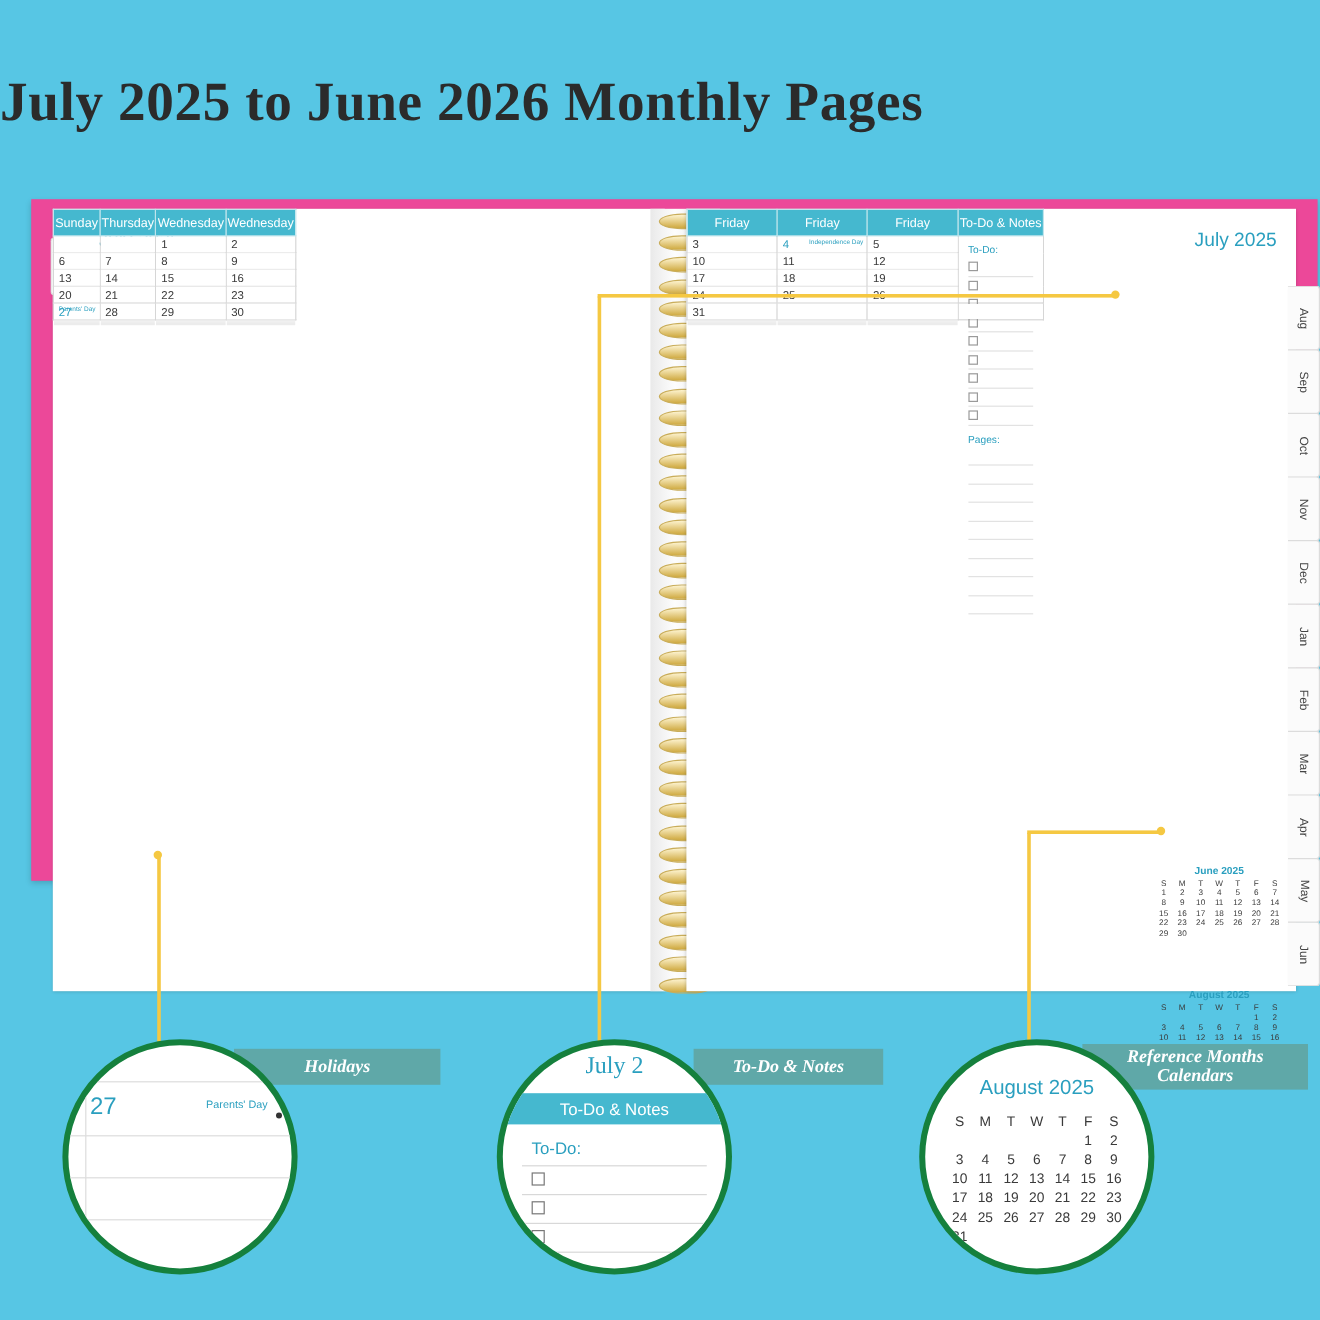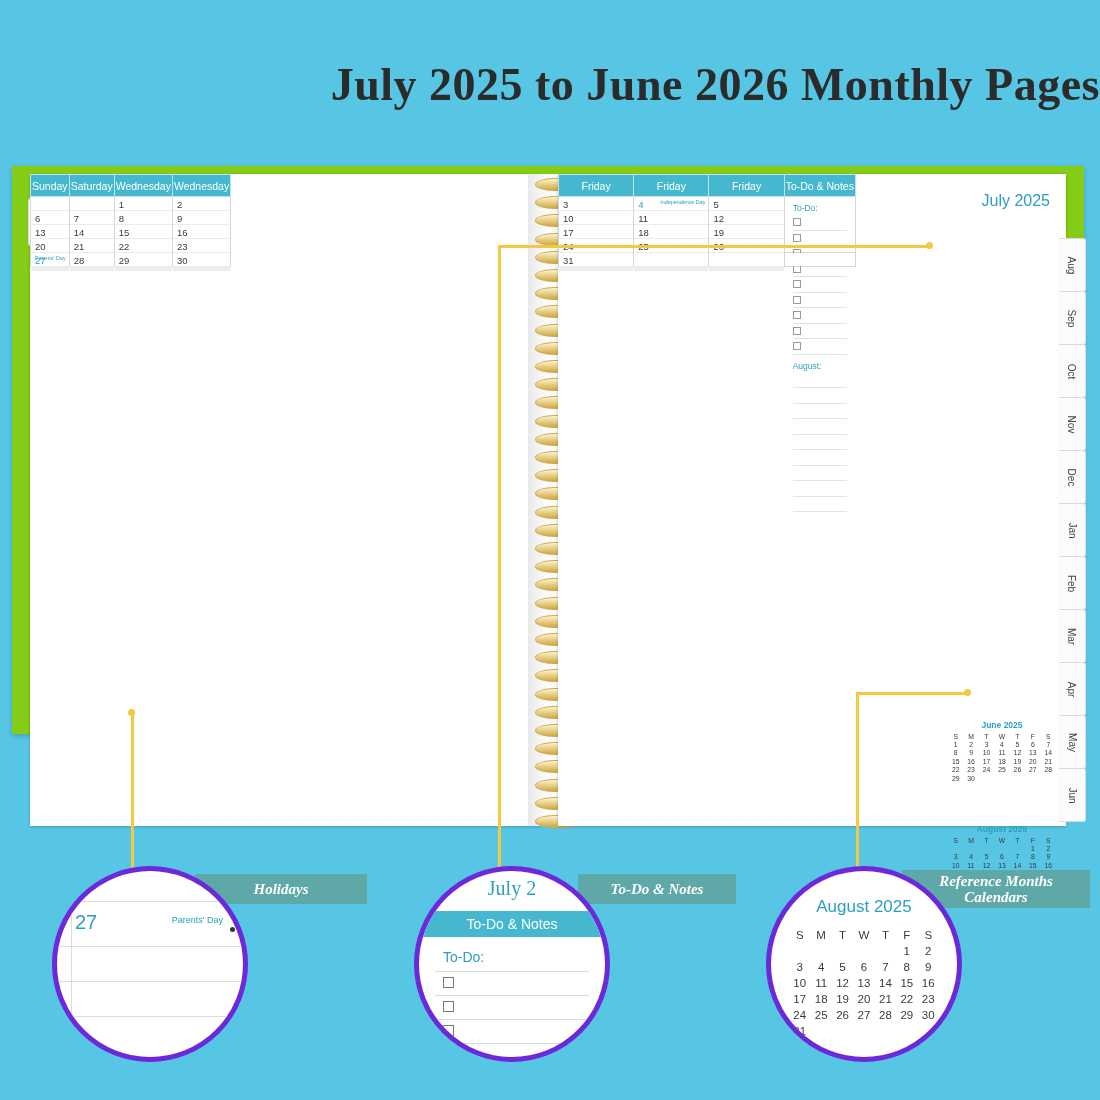--- a/index.html
+++ b/index.html
@@ -4,28 +4,28 @@
 <style>
   html,body{margin:0;padding:0;}
   body{
     width:1100px;height:1100px;
     background:#57c6e4;
     font-family:"Liberation Sans", sans-serif;
     overflow:hidden;
     position:relative;
   }
   .headline{
-    position:absolute;top:58px;left:0;width:1100px;text-align:right;
+    position:absolute;top:58px;left:0;width:1100px;text-align:left;
     font-family:"Liberation Serif", serif;
     font-weight:bold;font-size:46px;color:#2b2b2b;letter-spacing:.5px;
   }
   
   .spread{
-    position:absolute;left:12px;top:166px;width:1072px;height:568px;
-    background:#84cc16;
+    position:absolute;left:26px;top:166px;width:1072px;height:568px;
+    background:#ec4899;
     box-shadow:0 2px 5px rgba(0,0,0,.18);
   }
   .page{
     position:absolute;top:8px;height:652px;background:#ffffff;
     box-shadow:0 1px 3px rgba(0,0,0,.2);
   }
   .page.left{left:18px;width:510px;}
   .page.right{left:546px;width:508px;}
 
   .month-label{
@@ -84,21 +84,21 @@
   }
   .ltab{
     position:absolute;left:-2px;top:24px;width:24px;height:46px;background:#fbfbfb;
     border:1px solid #dcdcdc;border-right:none;border-radius:3px 0 0 3px;
     display:flex;align-items:center;justify-content:center;
   }
   .ltab span{transform:rotate(-90deg);font-size:10px;color:#444;}
 
   
   .circle{
-    position:absolute;border:5px solid #6d28d9;border-radius:50%;
+    position:absolute;border:5px solid #15803d;border-radius:50%;
     background:#fff;overflow:hidden;
   }
   .c1{left:52px;top:866px;width:186px;height:186px;}
   .c2{left:414px;top:866px;width:186px;height:186px;}
   .c3{left:766px;top:866px;width:186px;height:186px;}
 
   .banner{
     position:absolute;height:30px;background:#5fa8a8;
     display:flex;align-items:center;justify-content:center;
     color:#fff;font-family:"Liberation Serif", serif;font-style:italic;
@@ -141,21 +141,21 @@
 
   <div class="page left">
     <div class="ltab">
       <span>Jul</span>
     </div>
     <div class="month-label l">July 2025</div>
     <table class="cal" id="cal-left">
         <tbody>
           <tr>
             <th>Sunday</th>
-            <th>Saturday</th>
+            <th>Thursday</th>
             <th>Wednesday</th>
             <th>Wednesday</th>
           </tr>
           <tr>
             <td>
               <span class="daynum">&nbsp;</span>
               <div class="rules">
                 <i></i>
                 <i></i>
                 <i></i>
@@ -471,21 +471,21 @@
                 </div>
                 <div class="chk-row">
                   <span class="chk"></span>
                 </div>
                 <div class="chk-row">
                   <span class="chk"></span>
                 </div>
                 <div class="chk-row">
                   <span class="chk"></span>
                 </div>
-                <div class="todo-title" style="margin-top:6px">August:</div>
+                <div class="todo-title" style="margin-top:6px">Pages:</div>
                 <div class="notes-line"></div>
                 <div class="notes-line"></div>
                 <div class="notes-line"></div>
                 <div class="notes-line"></div>
                 <div class="notes-line"></div>
                 <div class="notes-line"></div>
                 <div class="notes-line"></div>
                 <div class="notes-line"></div>
                 <div class="notes-line"></div>
               </div>

